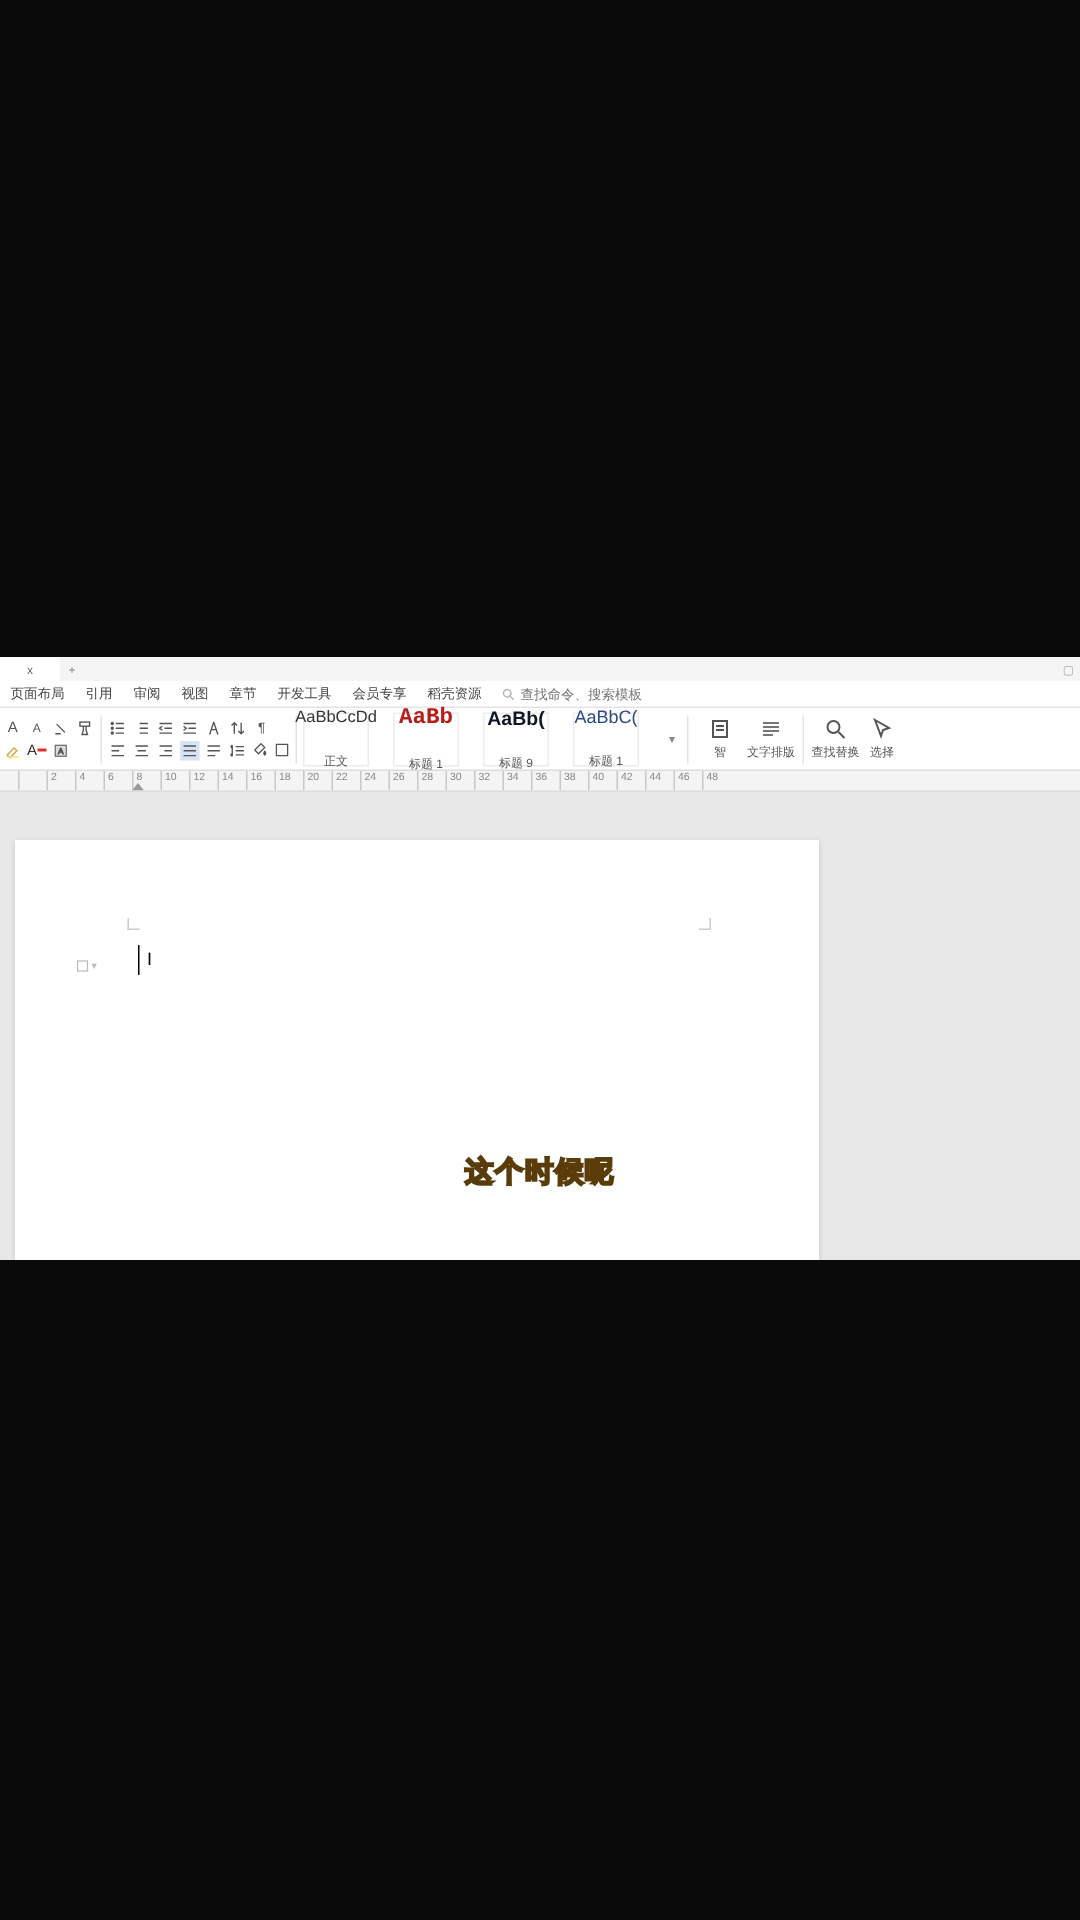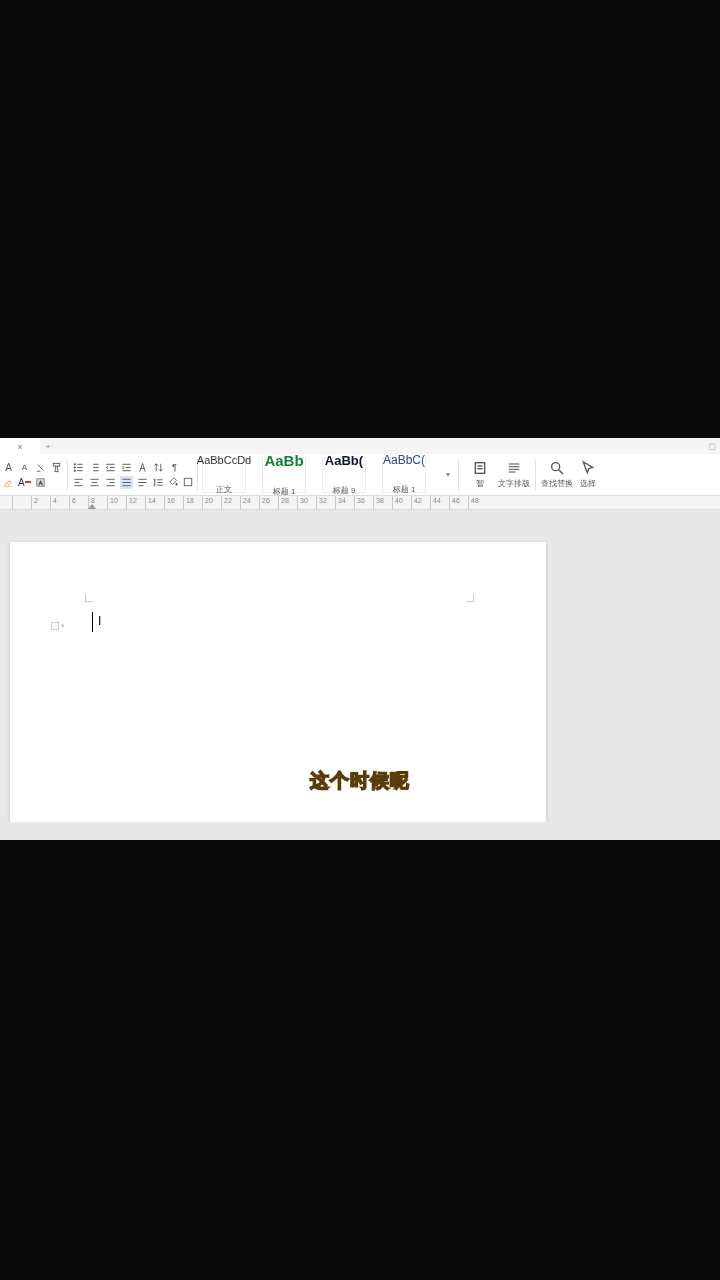--- a/index.html
+++ b/index.html
@@ -19,21 +19,21 @@
     
     .ribbon { height:42px; background:#fff; border-bottom:1px solid #dcdcdc; display:flex; align-items:center; padding:0 2px; font-size:8px; color:#444; }
     .rcol { display:flex; flex-direction:column; gap:2px; }
     .rrow { display:flex; align-items:center; gap:3px; }
     .rbtn { width:13px; height:13px; display:flex; align-items:center; justify-content:center; color:#555; cursor:pointer; font-size:10px; }
     .rbtn.half { width:11px; }
     .sep { width:1px; height:32px; background:#e3e3e3; margin:0 4px; }
     .style-gallery { display:flex; align-items:center; gap:16px; }
     .style-item { width:44px; height:36px; border:1px solid #ececec; display:flex; flex-direction:column; align-items:center; justify-content:center; cursor:pointer; }
     .style-prev { font-size:11px; color:#333; line-height:1; }
-    .style-prev.big { font-size:15px; font-weight:600; color:#15803d; }
+    .style-prev.big { font-size:15px; font-weight:600; color:#b91c1c;font-family:Liberation Mono, monospace; }
     .style-prev.med { font-size:13px; font-weight:600; color:#0f172a; }
     .style-prev.sm  { font-size:12px; color:#2b4a8a; }
     .style-name { font-size:8px; color:#555; margin-top:18px; }
     .style-more { width:12px; height:36px; display:flex; align-items:center; justify-content:center; color:#888; cursor:pointer; font-size:8px; }
     .tall-btn { display:flex; flex-direction:column; align-items:center; justify-content:center; width:34px; height:36px; cursor:pointer; font-size:8px; color:#555; white-space:nowrap; }
     .tall-btn svg { width:16px; height:16px; margin-bottom:2px; }
     
     .ruler { height:14px; background:#f4f4f4; border-bottom:1px solid #dcdcdc; display:flex; align-items:center; font-size:7px; color:#888; position:relative; overflow:hidden; }
     .ruler-inner { position:absolute; left:12px; top:0; height:100%; display:flex; align-items:flex-end; }
     .ruler-seg { width:19px; height:100%; border-left:1px solid #c8c8c8; position:relative; }
@@ -58,20 +58,37 @@
 <div class="app-window">
 
   <div class="tabbar">
     <div class="tab">
         <span>x</span>
       </div>
     <div class="tab-add">+</div>
     <div class="window-ctrl">▢</div>
   </div>
 
+  <div class="menubar">
+    <div class="menuitem">页面布局</div>
+    <div class="menuitem">引用</div>
+    <div class="menuitem">审阅</div>
+    <div class="menuitem">视图</div>
+    <div class="menuitem">章节</div>
+    <div class="menuitem">开发工具</div>
+    <div class="menuitem">会员专享</div>
+    <div class="menuitem">稻壳资源</div>
+    <div class="search-wrap">
+      <svg class="search-icon-sm" viewBox="0 0 24 24" fill="none" stroke="#aaa" stroke-width="2">
+          <circle cx="10" cy="10" r="6"></circle>
+          <line x1="15" y1="15" x2="20" y2="20"></line>
+        </svg>
+      <input class="search-input" placeholder="查找命令、搜索模板" style="">
+    </div>
+  </div>
 
   <div class="ribbon">
 
     <div class="rcol">
       <div class="rrow">
         <div class="rbtn">A</div>
         <div class="rbtn" style="font-size:8px;">A</div>
         <div class="rbtn">
             <svg width="11" height="11" viewBox="0 0 24 24" fill="none" stroke="#555" stroke-width="2">
               <path d="M6 6 L18 18 M4 20 h8"></path>

